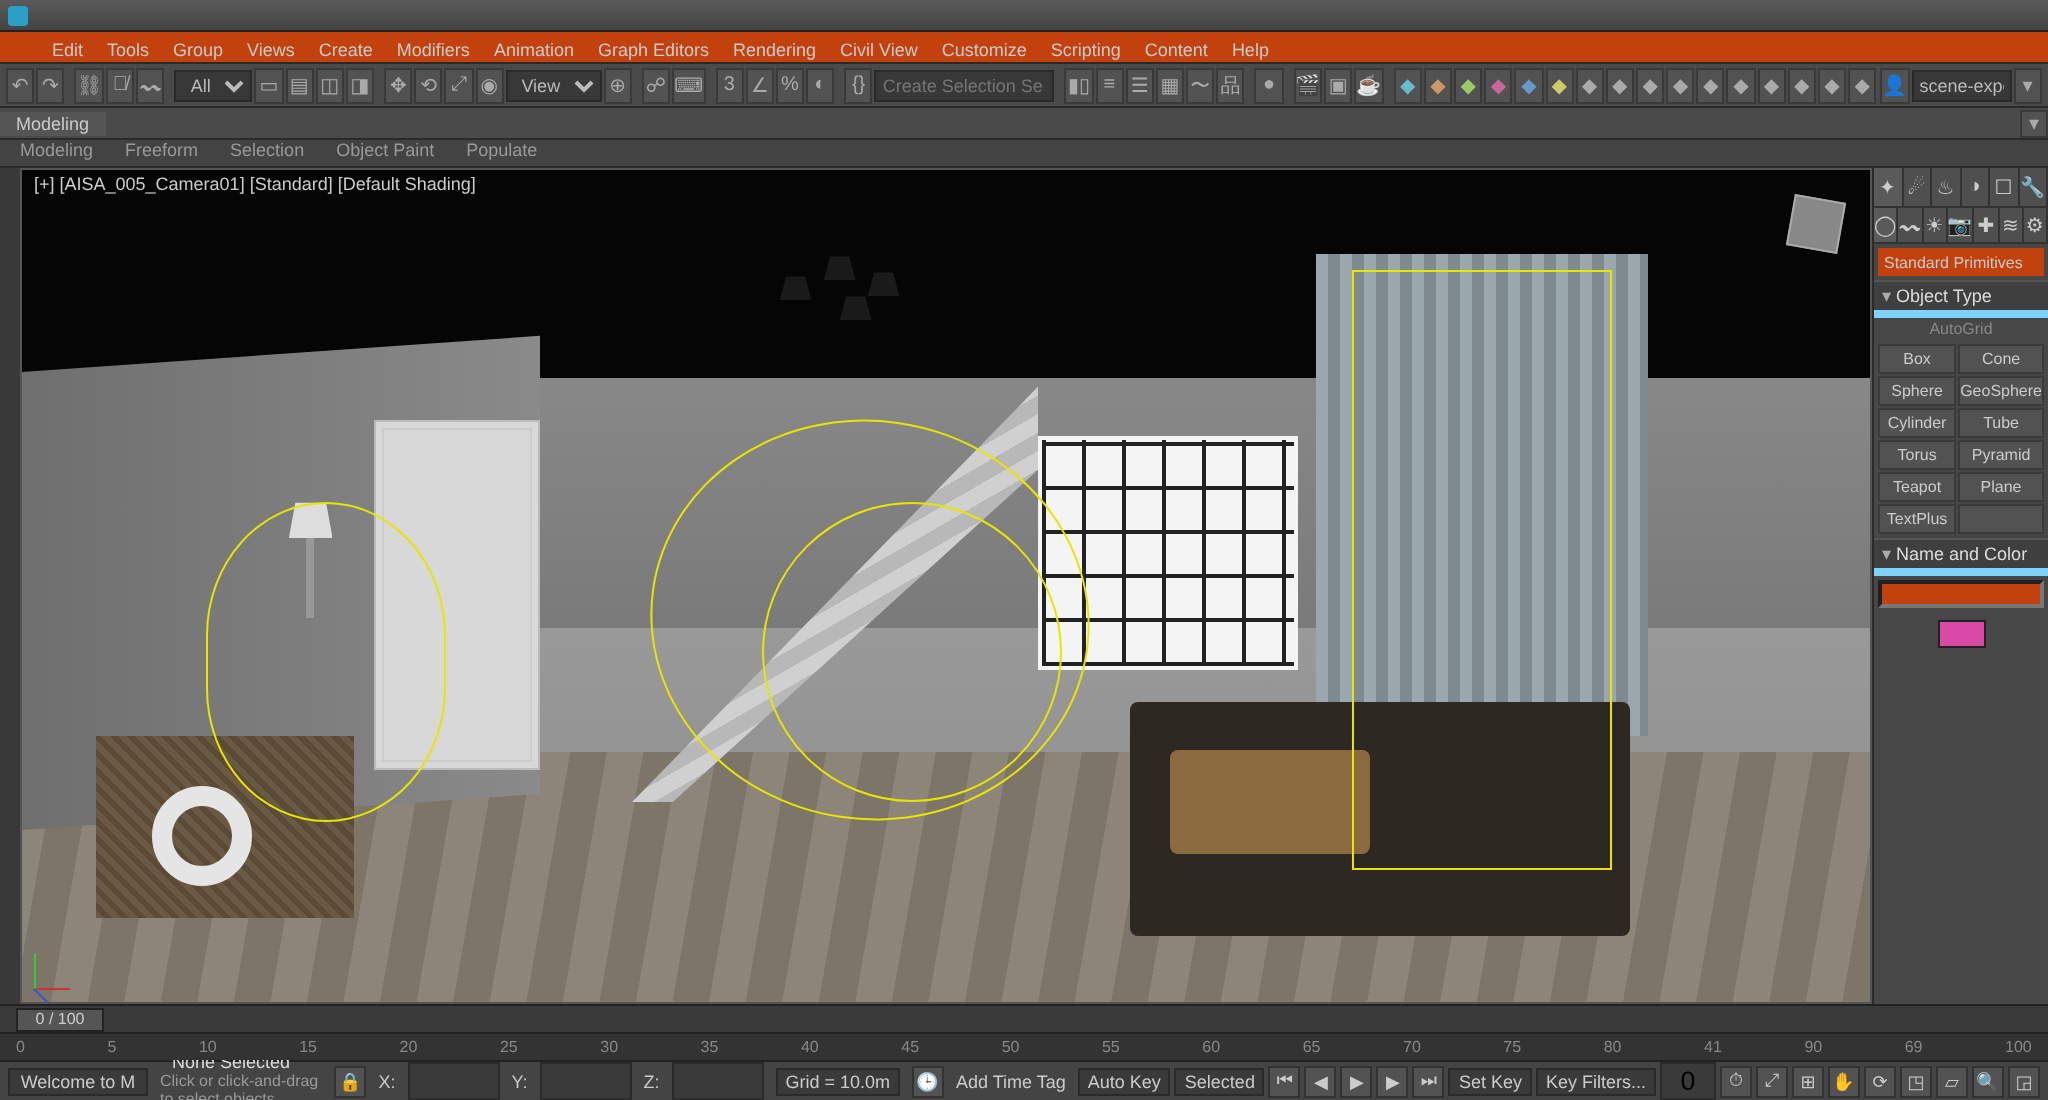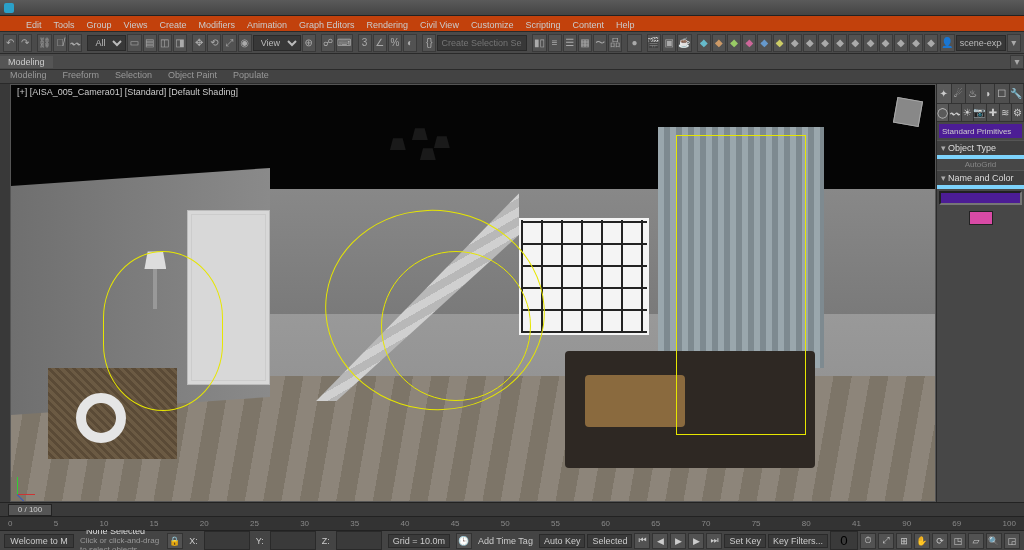--- a/index.html
+++ b/index.html
@@ -51,21 +51,21 @@
 .w3{left:10%;top:40%;width:120px;height:160px;border-radius:60%/50%;}
 .w4{left:72%;top:12%;width:130px;height:300px;border-radius:0;border-color:#e6e600;}
 .axis { position:absolute; left:6px; bottom:6px; width:24px; height:24px; }
 .axis .x{position:absolute;left:0;bottom:0;width:18px;height:1px;background:#c33;}
 .axis .y{position:absolute;left:0;bottom:0;width:1px;height:18px;background:#3c3;}
 .axis .z{position:absolute;left:0;bottom:0;width:14px;height:1px;background:#35c;transform:rotate(45deg);transform-origin:left;}
 .cmd-panel { width:88px; background:#474747; border-left:1px solid #2a2a2a; display:flex; flex-direction:column; font-size:9px; }
 .cmd-tabs { display:flex; height:20px; border-bottom:1px solid #333; }
 .cmd-tabs .ct { flex:1; display:flex; align-items:center; justify-content:center; background:#4f4f4f; border-right:1px solid #333; font-size:10px; cursor:pointer; }
 .cmd-tabs .ct.active{ background:#5a5a5a; }
-.cmd-drop { background:#4c1d95; height:14px; margin:2px; display:flex; align-items:center; padding:0 3px; font-size:8px; }
+.cmd-drop { background:#c2410c; height:14px; margin:2px; display:flex; align-items:center; padding:0 3px; font-size:8px; }
 .rollout-hd { background:#3f3f3f; padding:2px 4px; color:#ddd; font-size:9px; border-top:1px solid #555; border-bottom:4px solid #7dd3fc; }
 .rollout-hd::before{content:"▾ "; color:#aaa; }
 .obj-grid { display:grid; grid-template-columns:1fr 1fr; gap:1px; padding:2px; }
 .obj-btn { background:#525252; border:1px solid #3a3a3a; text-align:center; padding:2px 0; font-size:8px; cursor:pointer; }
 .autogrid { padding:1px 3px; font-size:8px; color:#888; text-align:center; }
 .swatch { width:24px; height:14px; background:#d94aa6; margin:4px auto; border:1px solid #222; }
 .timebar { height:14px; background:#3a3a3a; border-top:1px solid #222; position:relative; }
 .timebar .slider { position:absolute; left:8px; top:1px; width:44px; height:12px; background:#555; border:1px solid #222; font-size:8px; text-align:center; }
 .ruler { height:14px; background:#333; border-top:1px solid #222; display:flex; align-items:center; font-size:8px; color:#888; padding:0 8px; justify-content:space-between; position:relative; }
 .ruler span{font-size:8px;}
@@ -235,20 +235,34 @@
       <div class="ct">〰</div>
       <div class="ct">☀</div>
       <div class="ct">📷</div>
       <div class="ct">✚</div>
       <div class="ct">≋</div>
       <div class="ct">⚙</div>
     </div>
     <div class="cmd-drop">Standard Primitives</div>
     <div class="rollout-hd">Object Type</div>
     <div class="autogrid">AutoGrid</div>
+    <div class="obj-grid" id="objgrid">
+        <div class="obj-btn">Box</div>
+        <div class="obj-btn">Cone</div>
+        <div class="obj-btn">Sphere</div>
+        <div class="obj-btn">GeoSphere</div>
+        <div class="obj-btn">Cylinder</div>
+        <div class="obj-btn">Tube</div>
+        <div class="obj-btn">Torus</div>
+        <div class="obj-btn">Pyramid</div>
+        <div class="obj-btn">Teapot</div>
+        <div class="obj-btn">Plane</div>
+        <div class="obj-btn">TextPlus</div>
+        <div class="obj-btn"></div>
+      </div>
     <div class="rollout-hd">Name and Color</div>
     <input class="cmd-drop" style="height: 14px;">
     <div class="swatch"></div>
   </div>
 </div>
 
 <div class="timebar">
   <div class="slider">0 / 100</div>
 </div>
 <div class="ruler" id="ruler">

